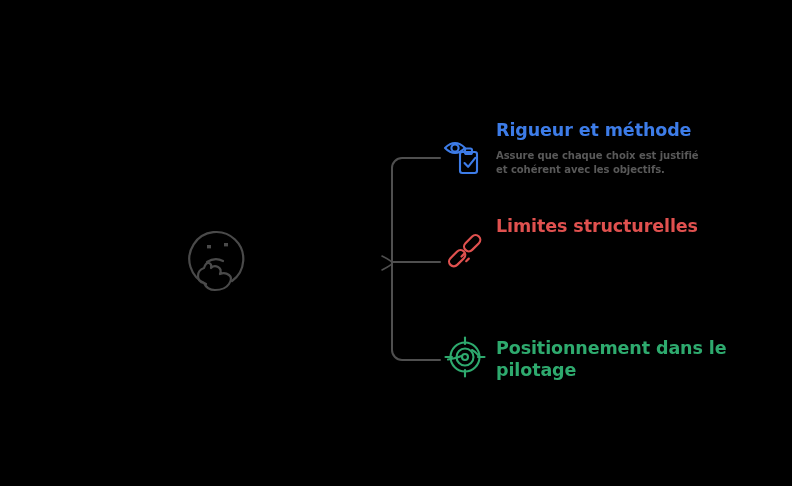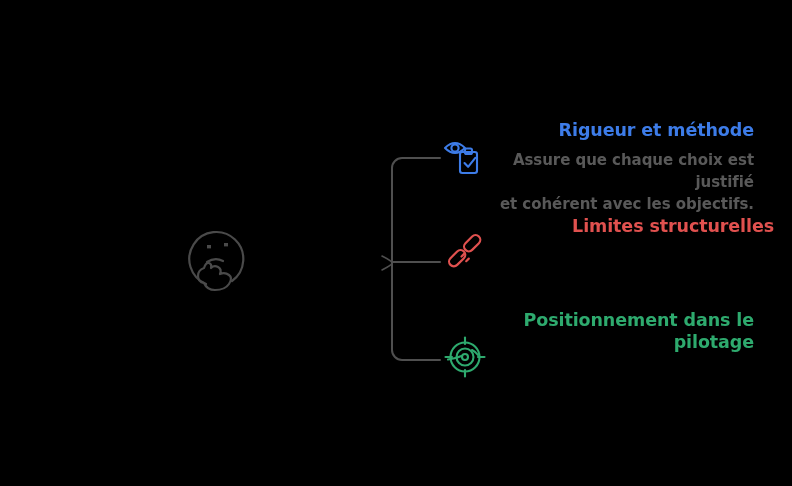--- a/index.html
+++ b/index.html
@@ -14,21 +14,20 @@
     overflow: hidden;
     font-family: "DejaVu Sans", sans-serif;
     -webkit-font-smoothing: antialiased;
   }
 
   #canvas {
     position: absolute;
     inset: 0;
     width: 792px;
     height: 486px;
-    text-align: right;
   }
 
   
   .svg-layer {
     position: absolute;
     left: 0;
     top: 0;
     width: 792px;
     height: 486px;
     pointer-events: none;
@@ -58,32 +57,32 @@
     font-size: 17.5px;
     font-weight: 700;
     line-height: 1.24;
     letter-spacing: -0.1px;
     margin: 0 0 7px 0;
     white-space: pre-line;
   }
 
   .branch-desc {
     font-family: "DejaVu Sans", sans-serif;
-    font-size: 15px;
+    font-size: 10px;
     font-weight: 700;
     line-height: 1.47;
     letter-spacing: -0.05px;
     color: #595959;
     margin: 0;
     white-space: pre-line;
   }
 
   
   #branch-0 { left: 442px; top: 120px; }
-  #branch-1 { left: 442px; top: 216px; gap: 20px; }
+  #branch-1 { left: 442px; top: 216px; }
   #branch-2 { left: 442px; top: 310px; }
 
   #branch-0 .branch-icon { margin-top: 12px; }
   #branch-1 .branch-icon { margin-top: 13px; }
   #branch-2 .branch-icon { margin-top: 24px; }
 </style>
 </head>
 <body style="background: rgb(0, 0, 0);">
 
 <div id="canvas">
@@ -182,18 +181,18 @@
         <path d="M 23 3.5 L 23 10"></path>
         <path d="M 23 36 L 23 42.5"></path>
         <path d="M 3.5 23 L 10 23"></path>
         <path d="M 36 23 L 42.5 23"></path>
 
         <path d="M 6 25.5 q 8 -1 13.5 -3.5"></path>
         <path d="M 30 16 q 4 2 6 5"></path>
       </svg>
     </div>
     <div class="branch-text">
-      <p class="branch-title" style="color:#2eaa6e;">Positionnement dans le
+      <p class="branch-title" style="color:#2eaa6e;margin-top:28px;">Positionnement dans le
 pilotage</p>
     </div>
   </div>
 
 </div>
 
 </body></html>

